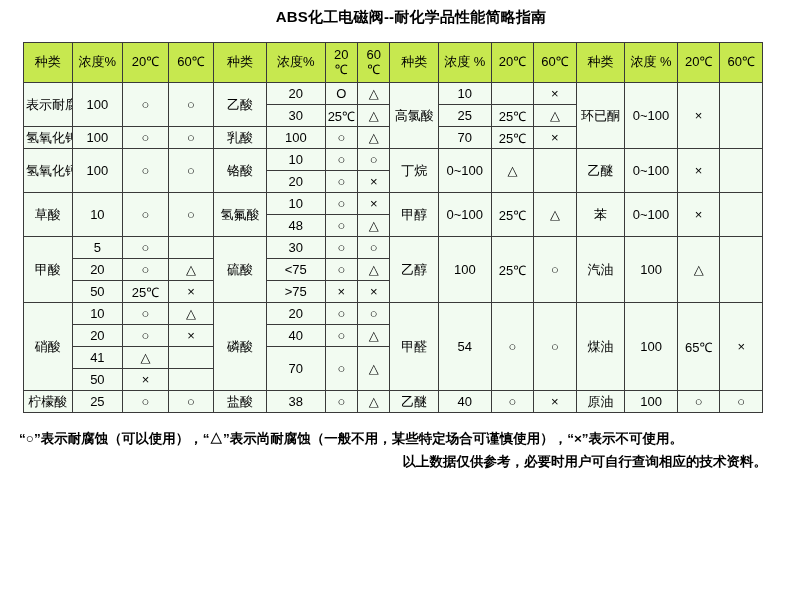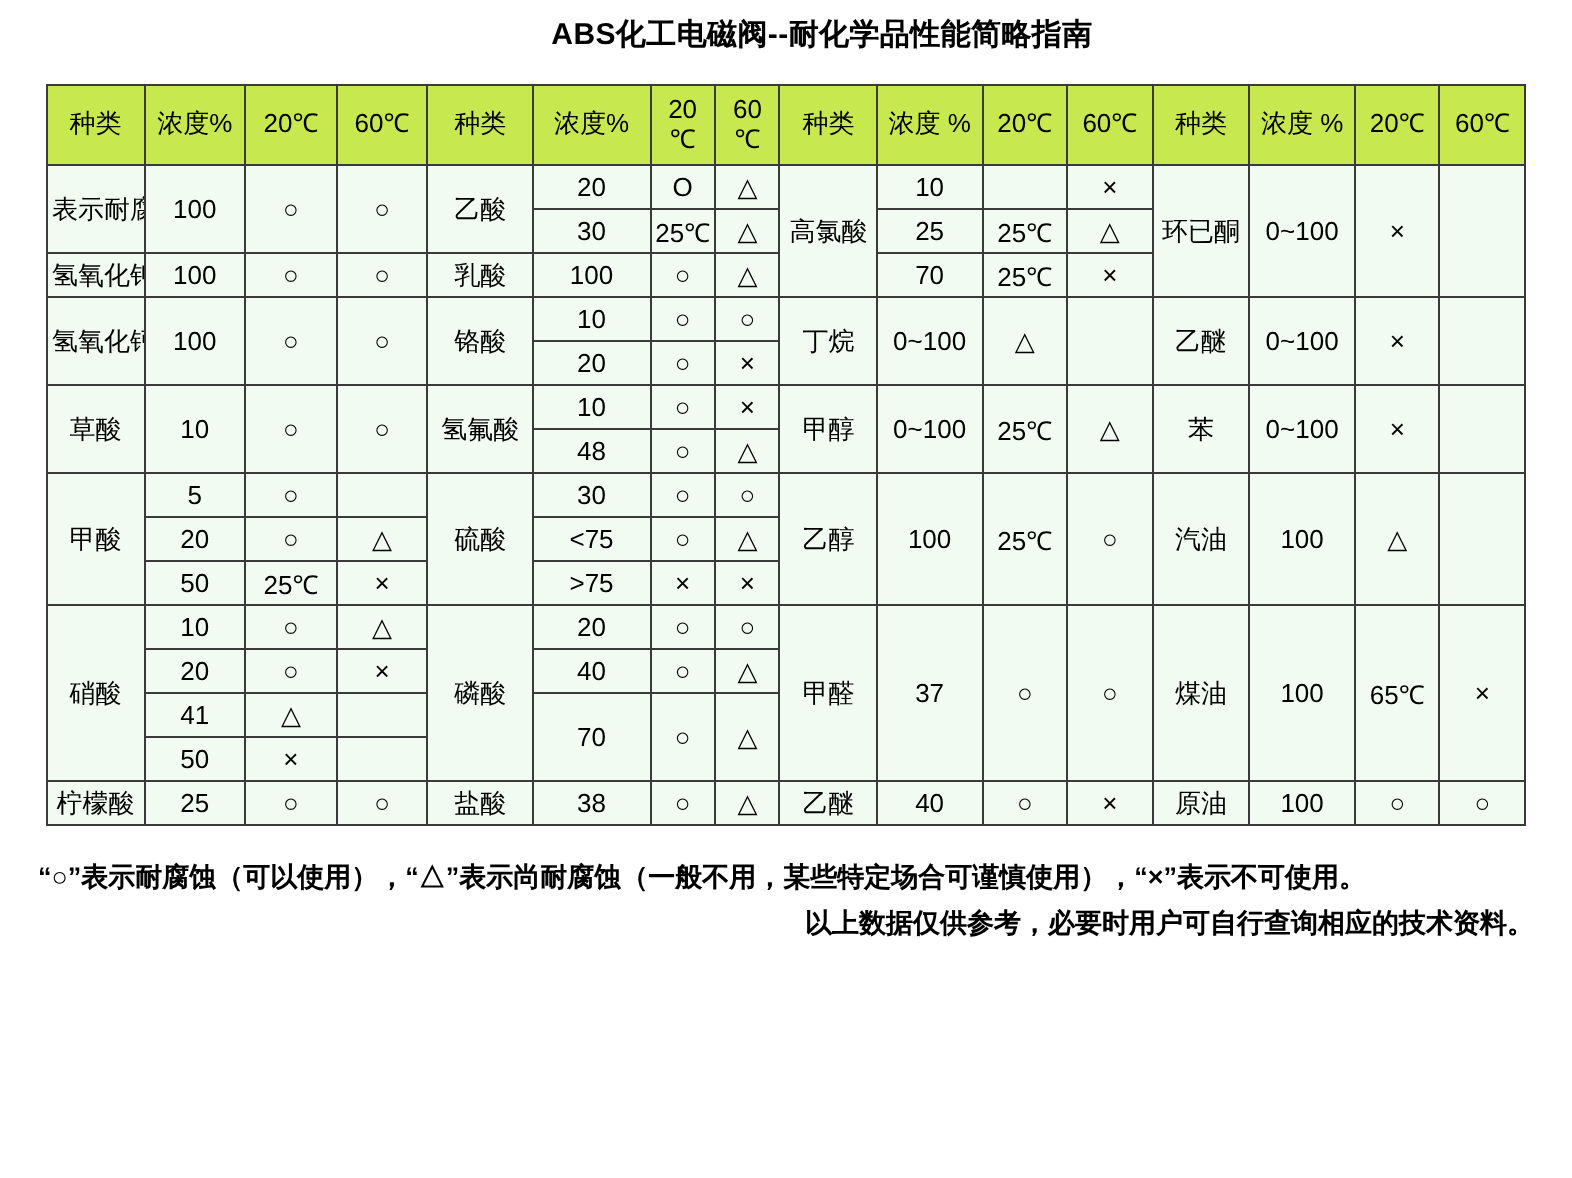--- a/index.html
+++ b/index.html
@@ -282,21 +282,21 @@
         <td>10</td>
         <td class="sym">○</td>
         <td class="sym">△</td>
 
         <td class="name" rowspan="4">磷酸</td>
         <td>20</td>
         <td class="sym">○</td>
         <td class="sym">○</td>
 
         <td class="name" rowspan="4">甲醛</td>
-        <td rowspan="4">37</td>
+        <td rowspan="4">54</td>
         <td rowspan="4" class="sym">○</td>
         <td rowspan="4" class="sym">○</td>
 
         <td class="name" rowspan="4">煤油</td>
         <td rowspan="4">100</td>
         <td rowspan="4" class="sym">65℃</td>
         <td rowspan="4" class="sym">×</td>
       </tr>
       <tr>
         <td>20</td>

